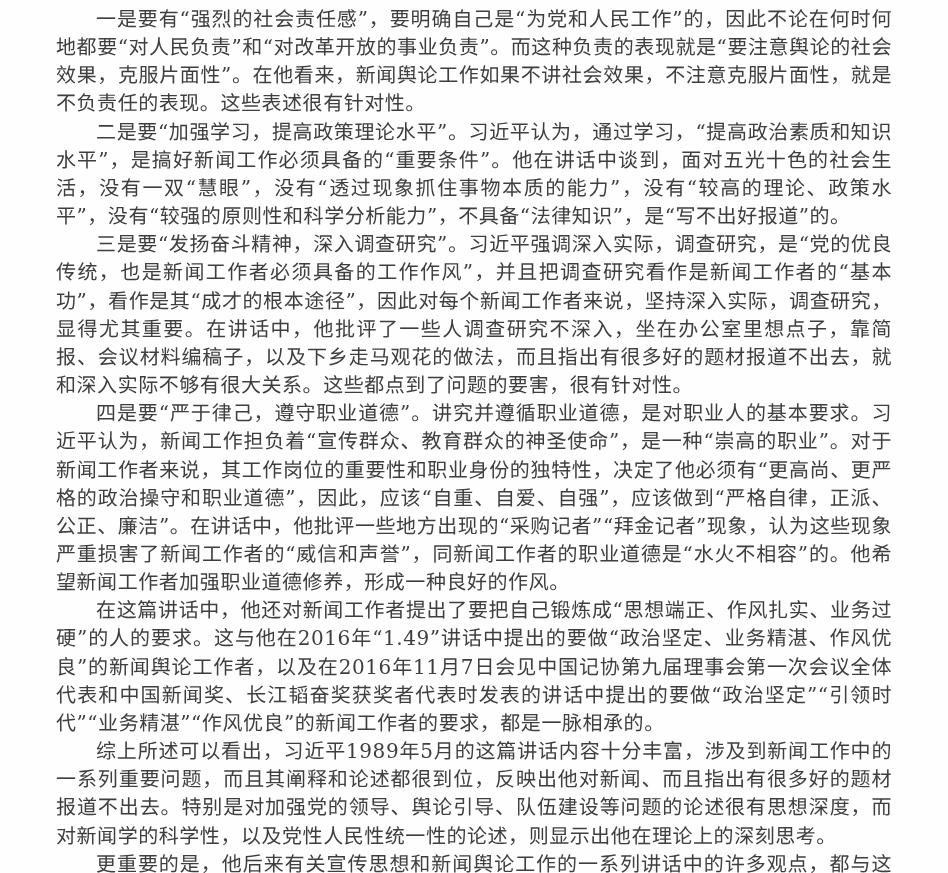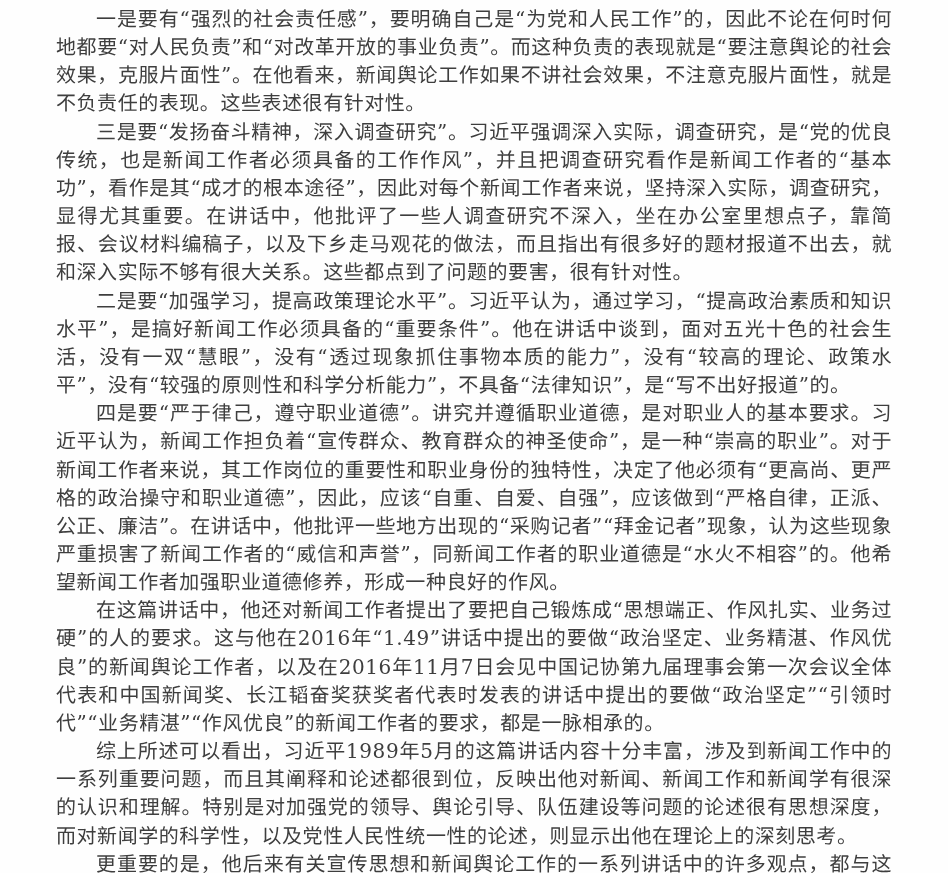--- a/index.html
+++ b/index.html
@@ -30,21 +30,21 @@
     text-indent: 2em;
     word-break: break-all;
   }
 </style>
 </head>
 <body>
 
 <div class="page">
   <div class="article-body">
     <p>一是要有“强烈的社会责任感”，要明确自己是“为党和人民工作”的，因此不论在何时何地都要“对人民负责”和“对改革开放的事业负责”。而这种负责的表现就是“要注意舆论的社会效果，克服片面性”。在他看来，新闻舆论工作如果不讲社会效果，不注意克服片面性，就是不负责任的表现。这些表述很有针对性。</p>
+    <p>二是要“加强学习，提高政策理论水平”。习近平认为，通过学习，“提高政治素质和知识水平”，是搞好新闻工作必须具备的“重要条件”。他在讲话中谈到，面对五光十色的社会生活，没有一双“慧眼”，没有“透过现象抓住事物本质的能力”，没有“较高的理论、政策水平”，没有“较强的原则性和科学分析能力”，不具备“法律知识”，是“写不出好报道”的。</p>
     <p>三是要“发扬奋斗精神，深入调查研究”。习近平强调深入实际，调查研究，是“党的优良传统，也是新闻工作者必须具备的工作作风”，并且把调查研究看作是新闻工作者的“基本功”，看作是其“成才的根本途径”，因此对每个新闻工作者来说，坚持深入实际，调查研究，显得尤其重要。在讲话中，他批评了一些人调查研究不深入，坐在办公室里想点子，靠简报、会议材料编稿子，以及下乡走马观花的做法，而且指出有很多好的题材报道不出去，就和深入实际不够有很大关系。这些都点到了问题的要害，很有针对性。</p>
-    <p>二是要“加强学习，提高政策理论水平”。习近平认为，通过学习，“提高政治素质和知识水平”，是搞好新闻工作必须具备的“重要条件”。他在讲话中谈到，面对五光十色的社会生活，没有一双“慧眼”，没有“透过现象抓住事物本质的能力”，没有“较高的理论、政策水平”，没有“较强的原则性和科学分析能力”，不具备“法律知识”，是“写不出好报道”的。</p>
     <p>四是要“严于律己，遵守职业道德”。讲究并遵循职业道德，是对职业人的基本要求。习近平认为，新闻工作担负着“宣传群众、教育群众的神圣使命”，是一种“崇高的职业”。对于新闻工作者来说，其工作岗位的重要性和职业身份的独特性，决定了他必须有“更高尚、更严格的政治操守和职业道德”，因此，应该“自重、自爱、自强”，应该做到“严格自律，正派、公正、廉洁”。在讲话中，他批评一些地方出现的“采购记者”“拜金记者”现象，认为这些现象严重损害了新闻工作者的“威信和声誉”，同新闻工作者的职业道德是“水火不相容”的。他希望新闻工作者加强职业道德修养，形成一种良好的作风。</p>
     <p>在这篇讲话中，他还对新闻工作者提出了要把自己锻炼成“思想端正、作风扎实、业务过硬”的人的要求。这与他在2016年“1.49”讲话中提出的要做“政治坚定、业务精湛、作风优良”的新闻舆论工作者，以及在2016年11月7日会见中国记协第九届理事会第一次会议全体代表和中国新闻奖、长江韬奋奖获奖者代表时发表的讲话中提出的要做“政治坚定”“引领时代”“业务精湛”“作风优良”的新闻工作者的要求，都是一脉相承的。</p>
-    <p>综上所述可以看出，习近平1989年5月的这篇讲话内容十分丰富，涉及到新闻工作中的一系列重要问题，而且其阐释和论述都很到位，反映出他对新闻、新闻工作和新闻学有很深的认识和理解。特别是对加强党的领导、舆论引导、队伍建设等问题的论述很有思想深度，而对新闻学的科学性，以及党性人民性统一性的论述，则显示出他在理论上的深刻思考。</p>
+    <p>综上所述可以看出，习近平1989年5月的这篇讲话内容十分丰富，涉及到新闻工作中的一系列重要问题，而且其阐释和论述都很到位，反映出他对新闻、而且指出有很多好的题材报道不出去。特别是对加强党的领导、舆论引导、队伍建设等问题的论述很有思想深度，而对新闻学的科学性，以及党性人民性统一性的论述，则显示出他在理论上的深刻思考。</p>
     <p>更重要的是，他后来有关宣传思想和新闻舆论工作的一系列讲话中的许多观点，都与这篇讲话一脉相承，因此可以说这篇讲话是习近平新闻思想的奠基之作。也就是说，正是从这篇讲话开始，习近平开始了对新闻、新闻工作和新闻学的实践探索与理论思考，为其新闻思想的形成奠定了实践基础和理论准备。</p>
 
   </div>
 </div>
 
 </body></html>

